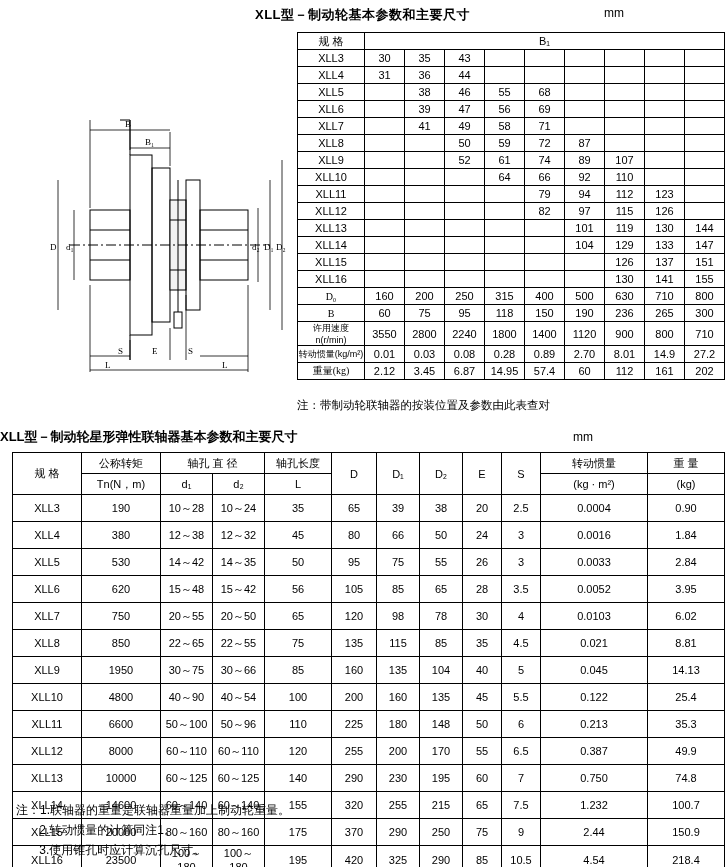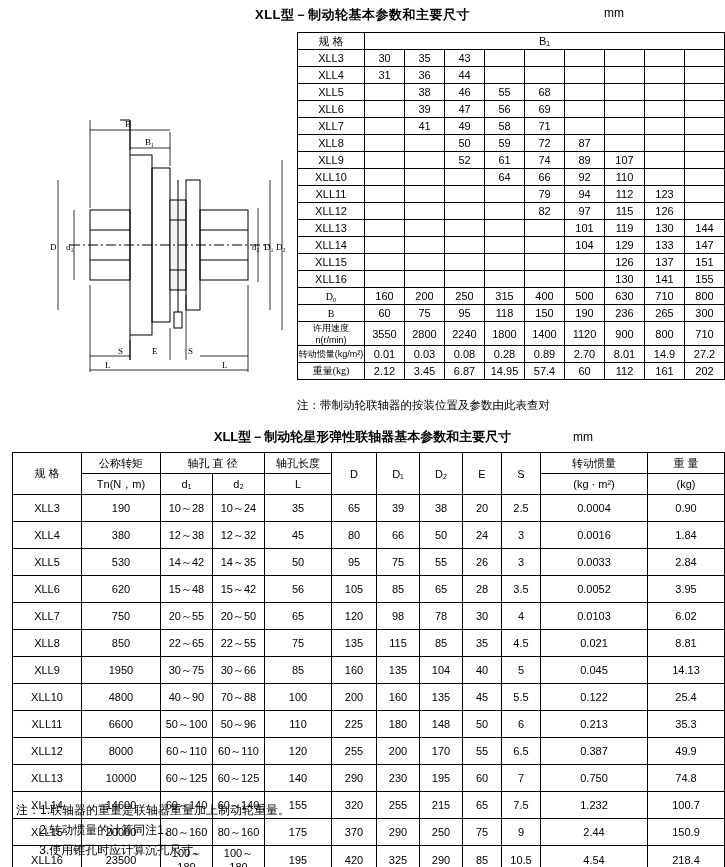--- a/index.html
+++ b/index.html
@@ -36,21 +36,21 @@
     position: absolute;
     top: 6px;
     left: 604px;
     font-size: 12px;
   }
   .title2 {
     position: absolute;
     top: 428px;
     left: 0;
     width: 725px;
-    text-align: center;
+    text-align: left;
     font-size: 13px;
     font-weight: bold;
   }
   .title2-unit {
     position: absolute;
     top: 430px;
     left: 573px;
     font-size: 12px;
   }
 
@@ -571,21 +571,21 @@
             <td>104</td>
             <td>40</td>
             <td>5</td>
             <td>0.045</td>
             <td>14.13</td>
           </tr>
           <tr>
             <td>XLL10</td>
             <td>4800</td>
             <td>40～90</td>
-            <td>70～88</td>
+            <td>40～54</td>
             <td>100</td>
             <td>200</td>
             <td>160</td>
             <td>135</td>
             <td>45</td>
             <td>5.5</td>
             <td>0.122</td>
             <td>25.4</td>
           </tr>
           <tr>

